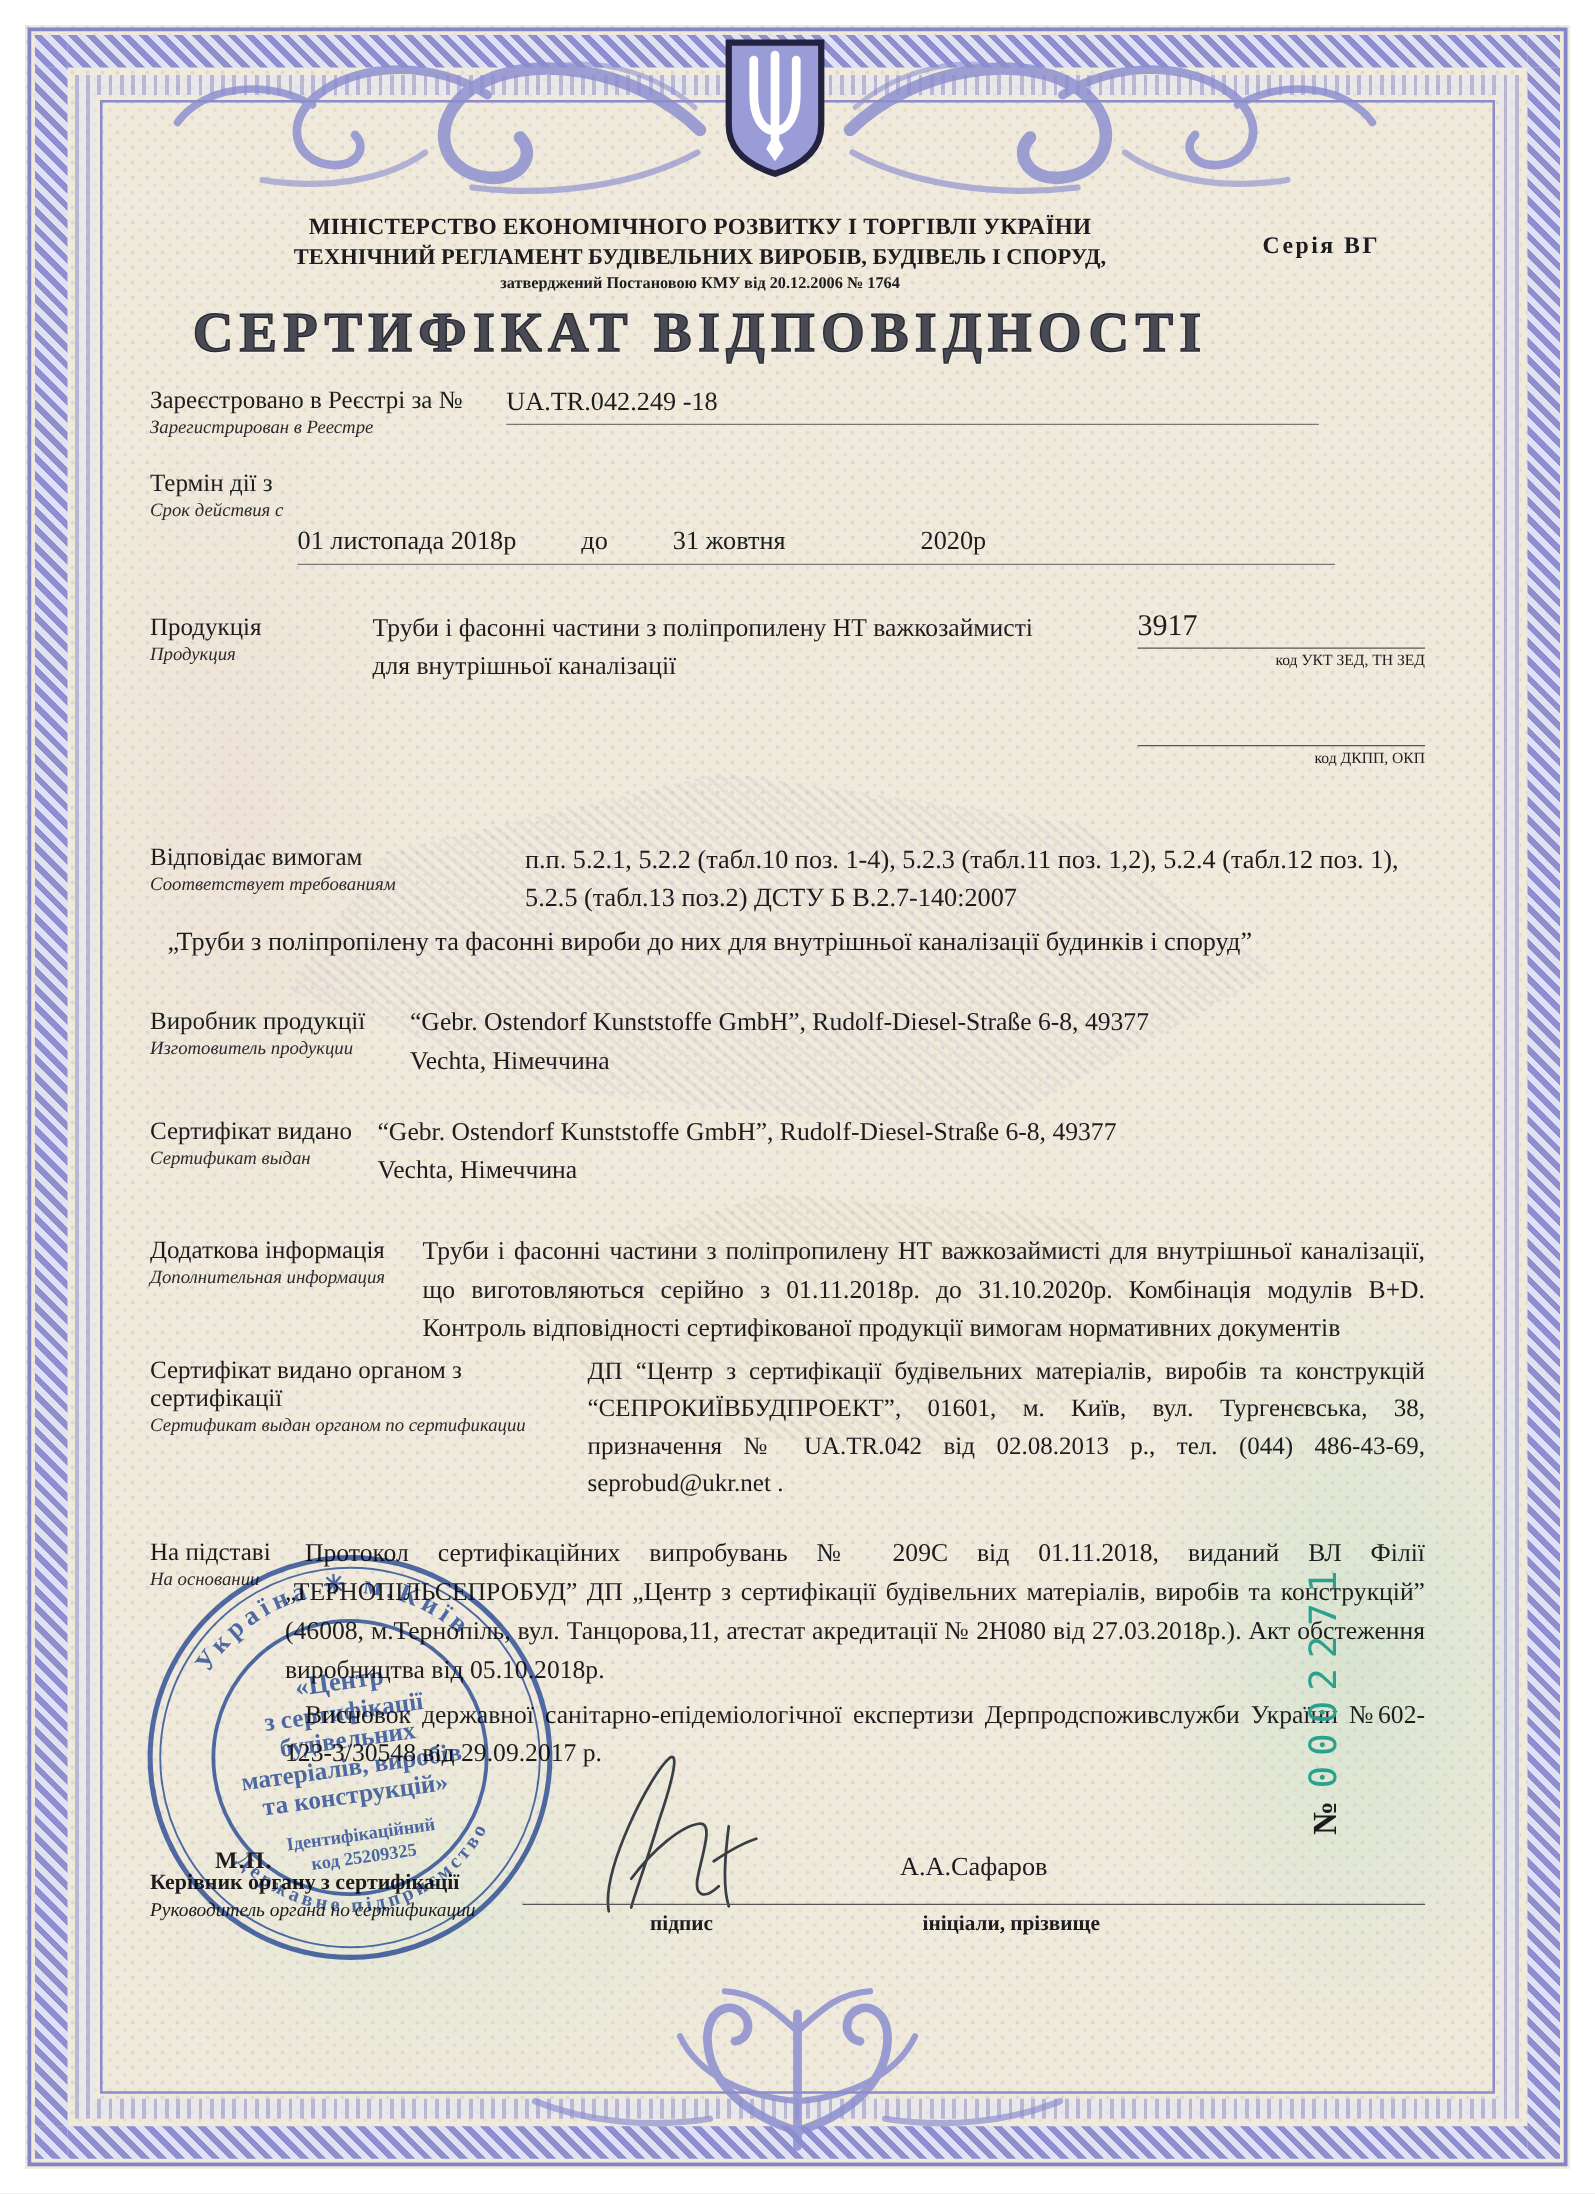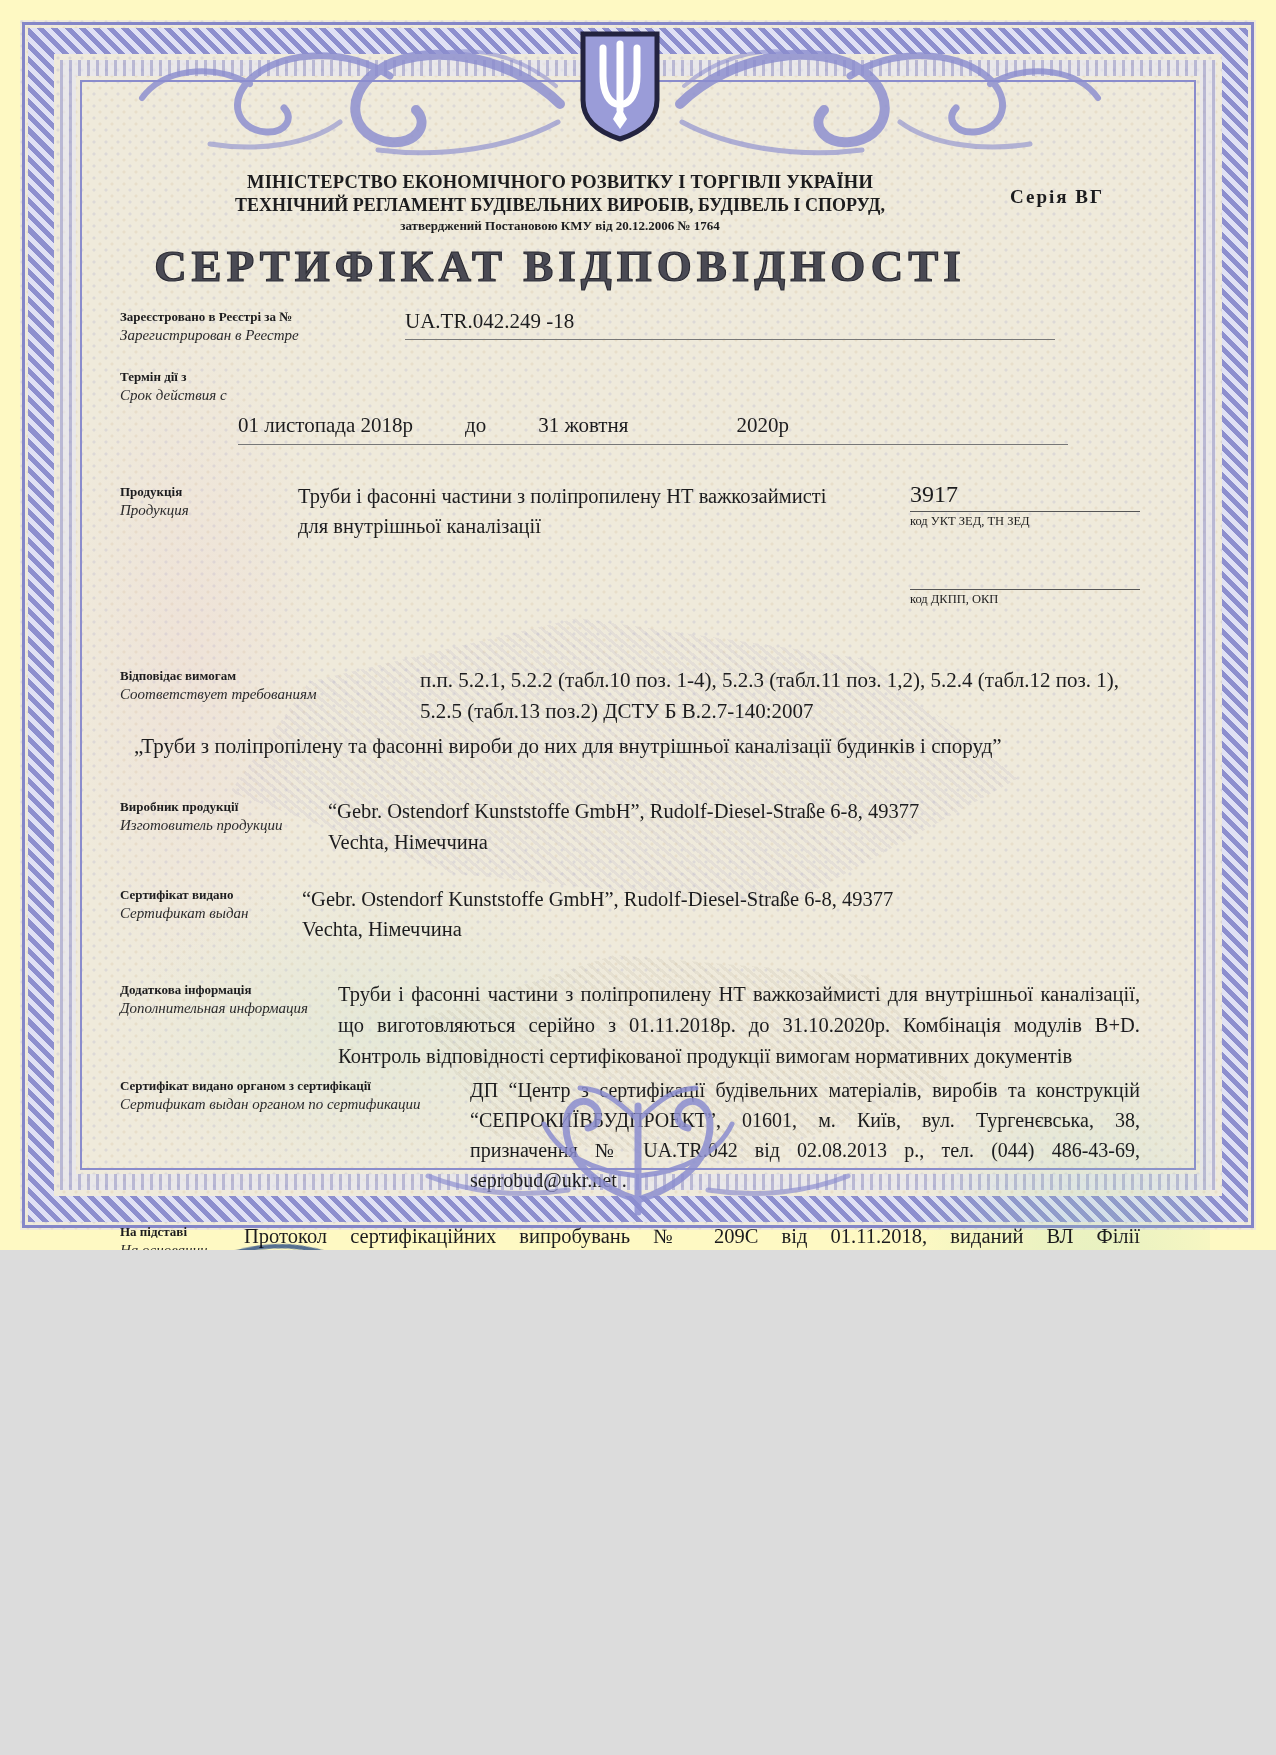--- a/index.html
+++ b/index.html
@@ -1,17 +1,17 @@
 <!DOCTYPE html>
 <html><head>
 <meta charset="utf-8">
 <style>
   html,body { margin:0; padding:0; background:#dcdcdc; }
   .certificate {
-    position:relative; width:1276px; height:1250px; background:#fef9c3;
+    position:relative; width:1276px; height:1755px; background:#ffffff;
     font-family:"Liberation Serif", serif; color:#1c1c1e; overflow:hidden;
   }
   
   .paper {
     position:absolute; inset:20px; background-color:#efeadb;
     background-image:
       radial-gradient(circle at 2px 2px, rgba(125,127,190,0.16) 1.2px, transparent 1.9px),
       radial-gradient(circle at 8px 8px, rgba(205,175,135,0.20) 1.2px, transparent 1.9px);
     background-size:12px 12px;
   }
@@ -54,40 +54,40 @@
     margin-top:6px; font-weight:bold; font-size:45px; letter-spacing:5px;
     color:#4a4a54; -webkit-text-stroke:1.2px #2c2c34;
     text-shadow:0 1px 0 rgba(255,255,255,.5);
   }
   .series { position:absolute; left:1010px; top:186px; font-weight:bold; font-size:19px; letter-spacing:2px; }
 
   
   .content-flow { position:absolute; left:120px; top:292px; width:1020px; }
   .row { display:flex; }
   .lbl { flex:0 0 auto; padding-top:3px; }
-  .lbl .uk { font-weight:bold; font-size:13px; }
+  .lbl .uk { font-weight:normal; font-size:20px; }
   .lbl .ru { font-style:italic; font-size:15px; margin-top:2px; color:#2a2a2c; }
   .val { font-size:20.5px; line-height:1.5; }
 
   .row-registry { margin-top:14px; }
   .row-registry .lbl { width:285px; }
   .reg-line { display:inline-block; min-width:650px; border-bottom:1.5px solid #777; font-size:21px; padding-bottom:1px; }
 
   .row-validity { margin-top:22px; }
   .row-validity .lbl { width:118px; }
   .validity-line { display:flex; width:830px; border-bottom:1.5px solid #777; padding-bottom:2px; font-size:21px;margin-top:44px; }
   .v-do { margin:0 52px; }
   .v-year { margin-left:108px; }
 
   .row-product { margin-top:36px; }
   .row-product .lbl { width:178px; }
   .product-val { width:560px; }
   .codes { margin-left:auto; width:230px; padding-top:0; }
   .code-val { border-bottom:1.5px solid #555; font-size:24px; min-height:30px; }
-  .code-label { font-size:12.5px; text-align:left; padding-top:2px; color:#222; }
+  .code-label { font-size:12.5px; text-align:right; padding-top:2px; color:#222; }
   .code-group-2 { margin-top:30px; }
 
   .row-requirements { margin-top:58px; }
   .row-requirements .lbl { width:300px; }
   .req-val { flex:1; font-size:21px; }
   .req-note { margin-top:3px; font-size:21px; line-height:1.5; padding-left:14px; }
 
   .row-manufacturer { margin-top:34px; }
   .row-manufacturer .lbl { width:208px; }
   .row-issued { margin-top:26px; }

